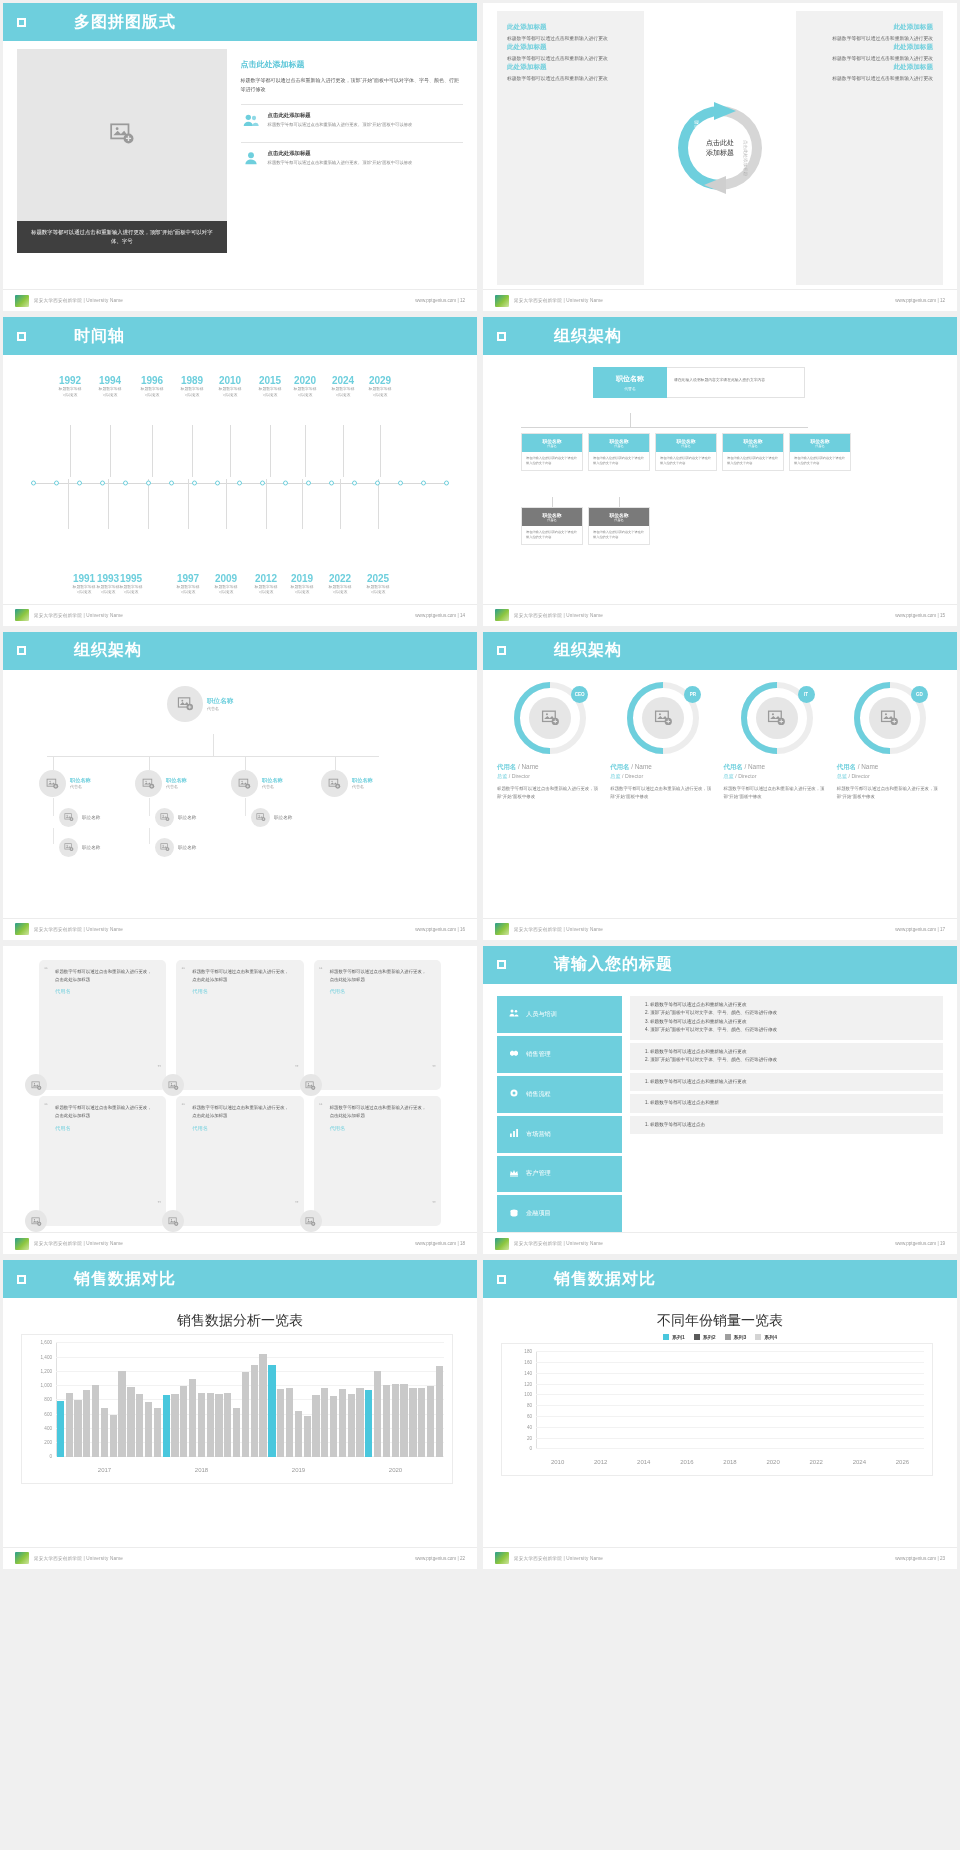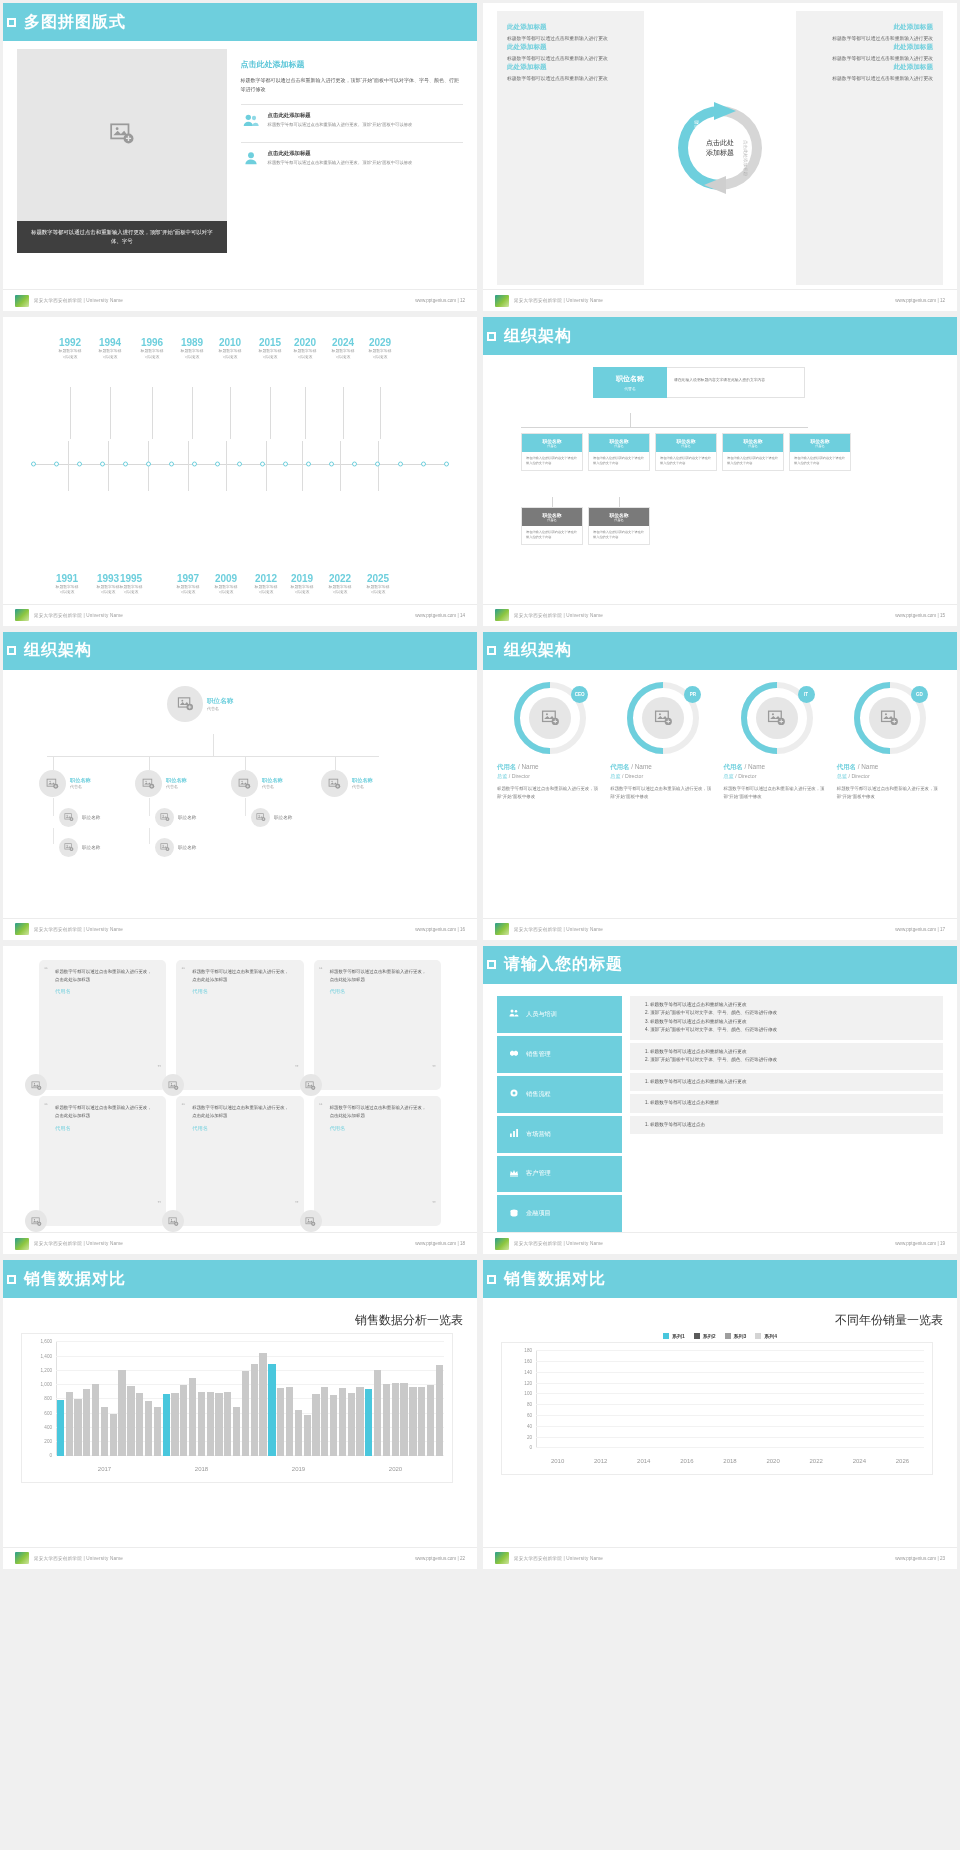--- a/index.html
+++ b/index.html
@@ -4,21 +4,21 @@
 <style>
   * { box-sizing: border-box; margin:0; padding:0; }
   body {
     width:960px; height:1850px;
     background:#f0f0f0;
     font-family:"Liberation Sans", sans-serif;
     overflow:hidden;
   }
   .grid { display:grid; grid-template-columns:1fr 1fr; grid-auto-rows:308.33px; gap:6px 6px; padding:3px; }
   .slide { background:#fff; position:relative; overflow:hidden; display:flex; flex-direction:column; }
-  .sl-hdr { background:#6ecfdd; height:38px; display:flex; align-items:center; padding:0 4px; flex:0 0 38px; }
+  .sl-hdr { background:#6ecfdd; height:38px; display:flex; align-items:center; padding:0 14px; flex:0 0 38px;gap:40px; }
   .sl-hdr .sq { width:9px; height:9px; border:2px solid #fff; margin-right:8px; flex:0 0 auto; }
   .sl-hdr .t { color:#fff; font-size:16px; font-weight:bold; letter-spacing:1px; }
   .sl-body { flex:1; position:relative; padding:8px 14px 0 14px; }
   .sl-ftr { height:22px; flex:0 0 22px; display:flex; align-items:center; justify-content:space-between;
             padding:0 12px; border-top:1px solid #ececec; }
   .ftr-l { display:flex; align-items:center; gap:5px; }
   .logo { width:14px; height:12px; background:linear-gradient(135deg,#2a9d8f 0%,#8dc63f 55%,#cfe5a0 100%); border-radius:1px; }
   .ftr-txt { font-size:4.6px; color:#9a9a9a; letter-spacing:.2px; }
   .ftr-r { font-size:4.6px; color:#9a9a9a; }
 
@@ -113,21 +113,21 @@
   .ml { display:flex; gap:8px; height:100%; padding-top:4px; }
   .ml-left { width:125px; display:flex; flex-direction:column; gap:3px; }
   .ml-item { background:#6ecfdd; color:#fff; display:flex; align-items:center; gap:7px; padding:0 12px; flex:1; }
   .ml-ic { font-size:8px; }
   .ml-l { font-size:6.2px; }
   .ml-right { flex:1; display:flex; flex-direction:column; gap:3px; }
   .ml-blk { background:#f1f1f1; padding:5px 10px; display:flex; flex-direction:column; justify-content:center; }
   .ml-blk li { font-size:4.6px; color:#555; line-height:1.85; margin-left:10px; }
 
   
-  .ch-title { text-align:right; font-size:12px; color:#333; margin:6px 0 4px; }
+  .ch-title { text-align:center; font-size:14px; color:#333; margin:6px 0 4px; }
   .ch-legend { display:flex; justify-content:center; gap:9px; margin-bottom:3px; }
   .ch-legend div { display:flex; align-items:center; gap:3px; font-size:5px; color:#444; font-weight:bold; }
   .lgsw { width:6px; height:6px; }
   .ch-area { position:relative; margin:0 10px 0 4px; height:150px; border:1px solid #ececec; }
   .ch-plot { position:absolute; left:34px; right:8px; top:8px; bottom:26px; }
   .gl { position:absolute; left:0; right:0; height:1px; background:#f2f2f2; }
   .ytick { position:absolute; right:100%; margin-right:4px; transform:translateY(-50%); font-size:4.6px; color:#9a9a9a; white-space:nowrap; }
   .bars { position:absolute; left:0; right:0; bottom:0; top:0; display:flex; align-items:flex-end; }
   .bar { flex:1; margin:0 .8px; }
   .xaxis { position:absolute; left:34px; right:8px; bottom:10px; display:flex; }
@@ -248,20 +248,24 @@
       </div>
      <div class="sl-ftr">
     <div class="ftr-l">
           <span class="logo"></span>
       <span class="ftr-txt">延安大学西安创新学院 | University Name</span>
         </div>
     <div class="ftr-r">www.pptgenius.com | 12</div>
       </div>
    </div>
     <div class="slide">
+     <div class="sl-hdr">
+    <span class="sq"></span>
+    <span class="t">时间轴</span>
+      </div>
      <div class="sl-body">
         <div class="tl">
     <div class="tl-axis"></div>
     <div class="tl-stem" style="left:53px;top:62px;height:52px"></div>
           <div class="tl-stem" style="left:93px;top:62px;height:52px"></div>
           <div class="tl-stem" style="left:135px;top:62px;height:52px"></div>
           <div class="tl-stem" style="left:175px;top:62px;height:52px"></div>
           <div class="tl-stem" style="left:213px;top:62px;height:52px"></div>
           <div class="tl-stem" style="left:253px;top:62px;height:52px"></div>
           <div class="tl-stem" style="left:288px;top:62px;height:52px"></div>
@@ -326,21 +330,21 @@
      <div class="tl-d">标题数字等都<br>可以更改</div>
           </div>
           <div class="tl-item" style="left:303px;top:12px">
      <div class="tl-y">2024</div>
      <div class="tl-d">标题数字等都<br>可以更改</div>
           </div>
           <div class="tl-item" style="left:340px;top:12px">
      <div class="tl-y">2029</div>
      <div class="tl-d">标题数字等都<br>可以更改</div>
           </div>
-          <div class="tl-item" style="left:27px;bottom:8px">
+          <div class="tl-item" style="left:44px;bottom:8px">
      <div class="tl-y">1991</div>
      <div class="tl-d">标题数字等都<br>可以更改</div>
           </div>
           <div class="tl-item" style="left:68px;bottom:8px">
      <div class="tl-y">1993</div>
      <div class="tl-d">标题数字等都<br>可以更改</div>
           </div>
           <div class="tl-item" style="left:91px;bottom:8px">
      <div class="tl-y">1995</div>
      <div class="tl-d">标题数字等都<br>可以更改</div>

